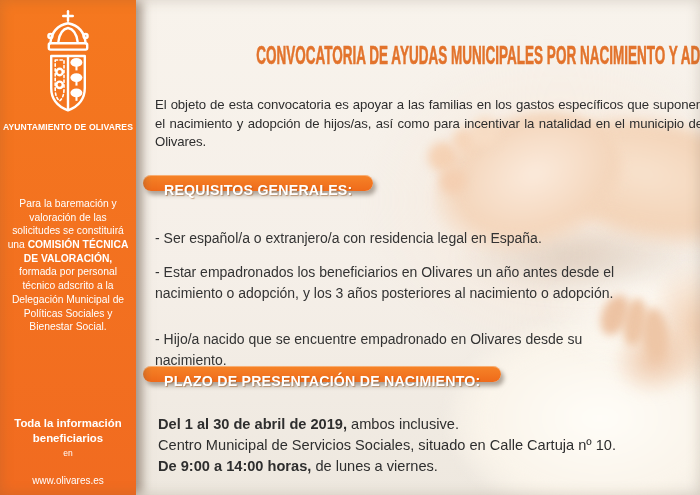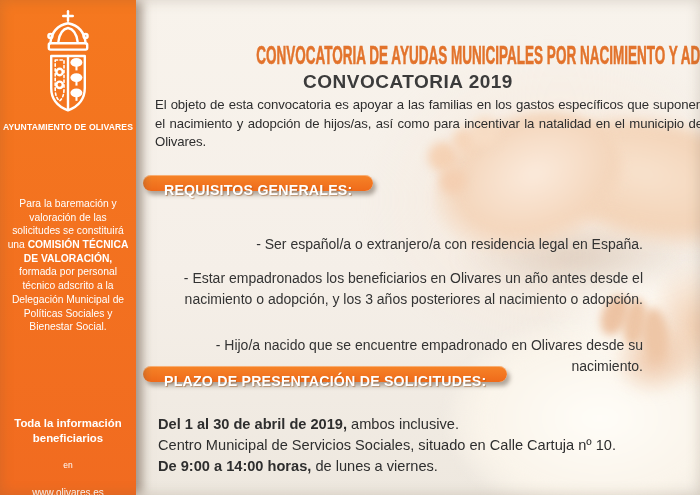--- a/index.html
+++ b/index.html
@@ -39,42 +39,42 @@
   
   .sidebar{position:absolute;left:0;top:0;width:136px;height:495px;z-index:4;color:#fff;
         background:linear-gradient(180deg,#f5781f 0%,#f16b20 100%);
         box-shadow:7px 0 10px -1px rgba(96,74,58,.55);text-align:center;}
   .emblem{position:absolute;top:8px;left:50%;transform:translateX(-50%);width:80px;height:112px;}
   .org{position:absolute;top:122px;left:0;right:0;font-size:8.6px;font-weight:bold;letter-spacing:.1px;}
   .note{position:absolute;top:197px;left:7px;right:7px;font-size:10.3px;line-height:1.33;}
   .bold{font-weight:bold;margin-top:28px;}
   .sfooter{position:absolute;top:416px;left:5px;right:5px;}
   .sf-lead{font-weight:bold;font-size:11.4px;line-height:1.28;}
-  .sf-en{font-size:8.5px;margin-top:15px;}
+  .sf-en{font-size:8.5px;margin-top:3px;}
   .sf-url{font-size:10px;margin-top:17px;}
 
   
   .main{position:absolute;left:116px;top:0;width:584px;height:495px;z-index:3;}
   .title{position:absolute;top:23px;left:0;right:0;text-align:center;white-space:nowrap;
         font-size:26px;font-weight:bold;color:#e2732c;
         transform:scaleX(.52);transform-origin:50% 50%;
         -webkit-text-stroke:.6px #e2732c;letter-spacing:0;}
   .subtitle{position:absolute;top:55px;left:0;right:0;text-align:center;
         font-size:19px;font-weight:bold;color:#3b3b3b;letter-spacing:.5px;}
   .intro{position:absolute;top:84px;left:27px;width:548px;margin:12px;
         font-size:13.2px;line-height:1.42;color:#2e2e2e;text-align:justify;letter-spacing:-.1px;}
   .pill{position:absolute;left:27px;height:16px;line-height:30px;padding:0 21px;
         border-radius:16px;color:#fff;font-weight:bold;font-size:14.2px;letter-spacing:.2px;
         background:linear-gradient(180deg,#f68428,#ef6a1a);
         box-shadow:3px 4px 4px rgba(104,88,74,.5),inset 0 1px 0 rgba(255,255,255,.35);
         text-shadow:1px 1px 1px rgba(150,75,10,.45);}
   .pill-req{top:175px;}
   .pill-plazo{top:366px;}
-  .item{position:absolute;left:27px;width:482px;margin:18px;
-        font-size:14px;line-height:1.5;color:#333;text-align:right;}
+  .item{position:absolute;left:27px;width:482px;margin:12px;
+        font-size:14px;line-height:1.5;color:#333;}
   .item-0{top:216px;}
   .item-1{top:250px;}
   .item-2{top:317px;}
   .plazo-line{position:absolute;left:42px;width:545px;margin:0;
         font-size:14.6px;color:#2e2e2e;}
   .pl-0{top:416px;}
   .pl-1{top:437px;}
   .pl-2{top:458px;}
 </style>
 </head>
@@ -133,31 +133,30 @@
     </div>
     <div class="sfooter">
       <div class="sf-lead">Toda la información beneficiarios</div>
       <div class="sf-en">en</div>
       <div class="sf-url">www.olivares.es</div>
     </div>
   </aside>
 
   <main class="main">
     <h1 class="title">CONVOCATORIA DE AYUDAS MUNICIPALES POR NACIMIENTO Y ADOPCIÓN DE HIJOS/AS</h1>
-    <h2 class="subtitle">CONVOCATORIA 2019</h2>
     <p class="intro">El objeto de esta convocatoria es apoyar a las familias en los gastos específicos que suponen el nacimiento y adopción de hijos/as, así como para incentivar la natalidad en el municipio de Olivares.</p>
 
     <div class="pill pill-req">
       <span>REQUISITOS GENERALES:</span>
     </div>
     <p class="item item-0">- Ser español/a o extranjero/a con residencia legal en España.</p>
     <p class="item item-1">- Estar empadronados los beneficiarios en Olivares un año antes desde el nacimiento o adopción, y los 3 años posteriores al nacimiento o adopción.</p>
     <p class="item item-2">- Hijo/a nacido que se encuentre empadronado en Olivares desde su nacimiento.</p>
 
     <div class="pill pill-plazo">
-      <span>PLAZO DE PRESENTACIÓN DE SOLICITUDES:</span>
+      <span>PLAZO DE PRESENTACIÓN DE NACIMIENTO:</span>
     </div>
     <p class="plazo-line pl-0"><span class="bold">Del 1 al 30 de abril de 2019,</span><span> ambos inclusive.</span></p>
     <p class="plazo-line pl-1"><span class="bold"></span><span>Centro Municipal de Servicios Sociales, situado en Calle Cartuja nº 10.</span></p>
     <p class="plazo-line pl-2"><span class="bold">De 9:00 a 14:00 horas,</span><span> de lunes a viernes.</span></p>
   </main>
 
 </div>
 
 </body></html>

